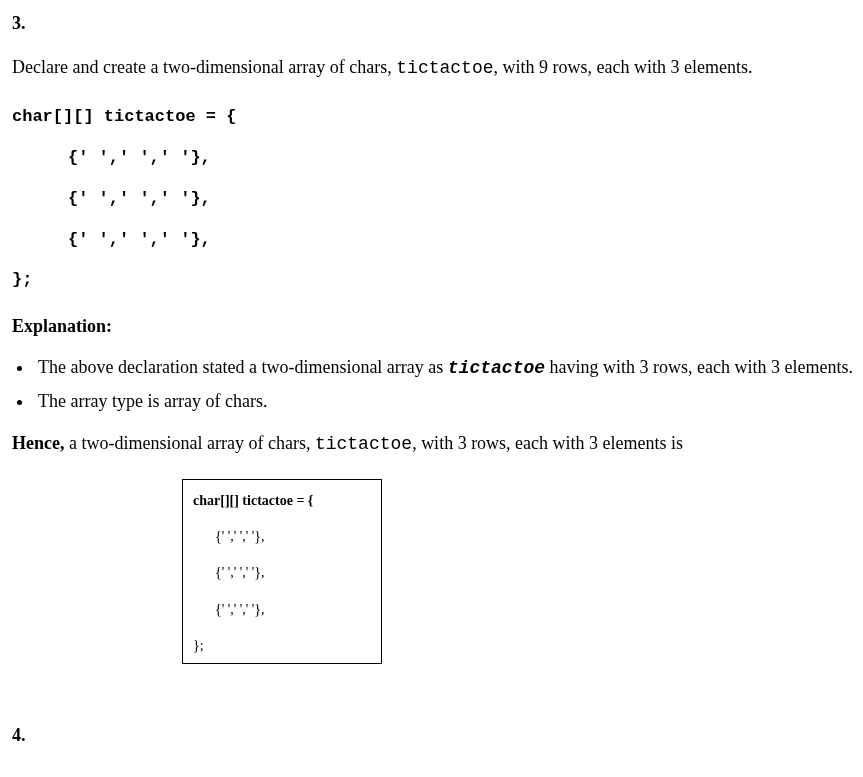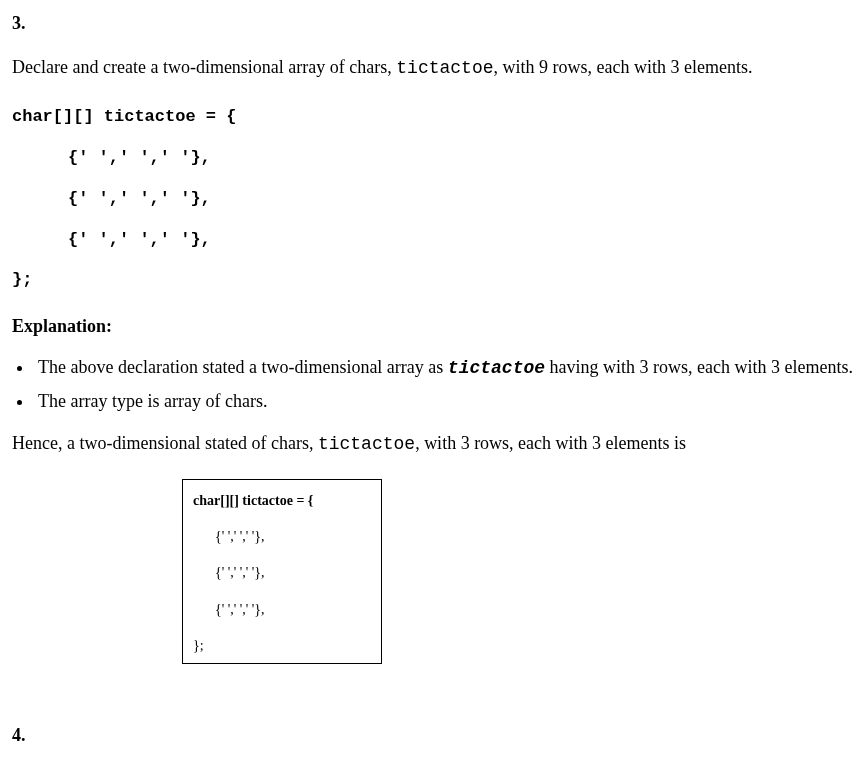--- a/index.html
+++ b/index.html
@@ -98,21 +98,21 @@
 <div class="section-label">Explanation:</div>
 
 <ul class="bullets">
   <li>
     <span>The above declaration stated a two-dimensional array as </span><span class="mono-bold-italic">tictactoe</span><span> having with 3 rows, each with 3 elements.</span>
   </li>
   <li>The array type is array of chars.</li>
 </ul>
 
 <div class="hence-line">
-  <span style="font-weight:normal">Hence,</span><span> a two-dimensional stated of chars, </span><span class="mono">tictactoe</span><span>, with 3 rows, each with 3 elements is</span>
+  <span style="font-weight:bold">Hence,</span><span> a two-dimensional array of chars, </span><span class="mono">tictactoe</span><span>, with 3 rows, each with 3 elements is</span>
 </div>
 
 <div class="boxed">
   <div class="b-first">char[][] tictactoe = {</div>
   <div class="b-row">{' ',' ',' '},</div>
   <div class="b-row">{' ',' ',' '},</div>
   <div class="b-row">{' ',' ',' '},</div>
   <div class="b-close">};</div>
 </div>
 

